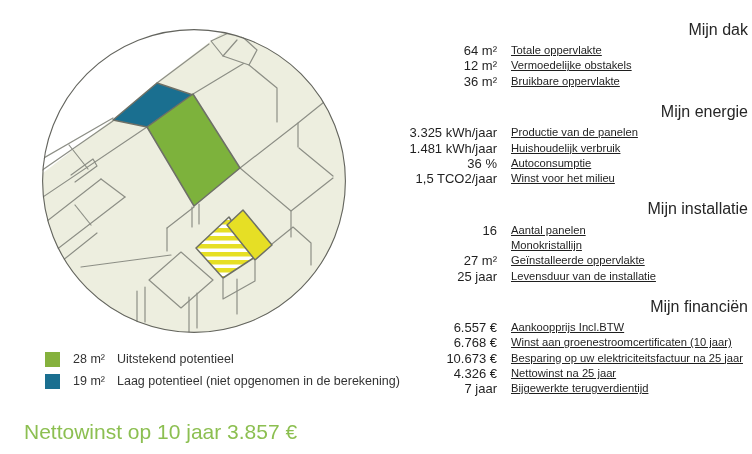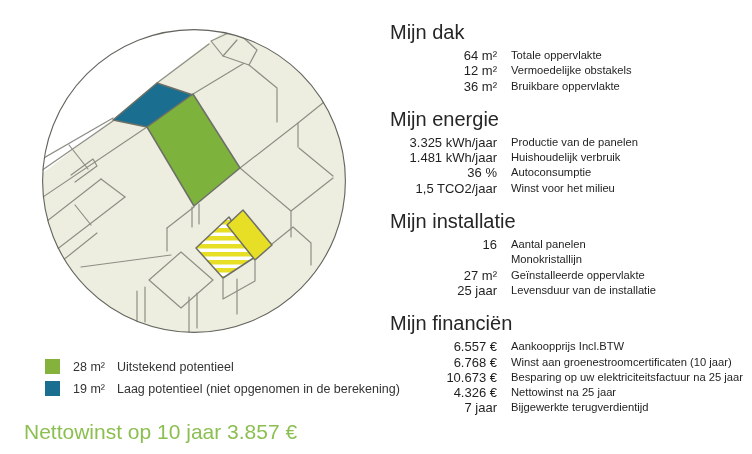--- a/index.html
+++ b/index.html
@@ -10,35 +10,35 @@
   #roofmap { position:absolute; left:41px; top:28px; width:306px; height:306px; }
   .ln  { fill:none; stroke:#8d8f86; stroke-width:1.2; stroke-linejoin:round; stroke-linecap:round; }
   .lnf { fill:#edeedf; stroke:#8d8f86; stroke-width:1.2; stroke-linejoin:round; }
   .roof-shape { stroke:#6e7067; stroke-width:1.5; stroke-linejoin:round; }
   .roof-ex  { fill:#7db23c; }
   .roof-low { fill:#1a6f90; }
   .roof-good{ fill:#e6df25; }
 
   
   #legend { position:absolute; left:45px; top:352px; }
-  .legend-row { display:flex; align-items:flex-end; height:22px; }
+  .legend-row { display:flex; align-items:flex-start; height:22px; }
   .legend-swatch { width:15px; height:15px; flex:0 0 15px; }
   .legend-val { margin-left:13px; width:44px; font-size:12.5px; color:#333; }
   .legend-lbl { font-size:12.5px; color:#333; }
 
   
   #netline { position:absolute; left:24px; top:420px; font-size:21px; color:#8cbf51; }
 
   
   #stats { position:absolute; left:390px; top:20px; width:358px; }
   .section { margin-bottom:13px; }
-  .section-title { font-size:20px; line-height:1.2; font-weight:400; color:#262626; margin:0 0 4px 0; }
+  .section-title { font-size:16px; line-height:1.2; font-weight:400; color:#262626; margin:0 0 4px 0;text-align:right; }
   .row { display:flex; align-items:flex-end; line-height:15.3px; }
   .val { width:107px; flex:0 0 107px; text-align:right; font-size:13px; color:#1f1f1f; white-space:nowrap; }
-  .lbl { margin-left:14px; font-size:11.2px; color:#1f1f1f; white-space:nowrap; }
+  .lbl { margin-left:14px; font-size:11.2px; color:#1f1f1f; white-space:nowrap;text-decoration:underline; }
 </style>
 </head>
 <body>
 
 <div id="page">
 
   <svg id="roofmap" viewBox="0 0 306 306">
     <defs>
       <clipPath id="mapclip">
           <circle cx="153" cy="153" r="152"></circle>

